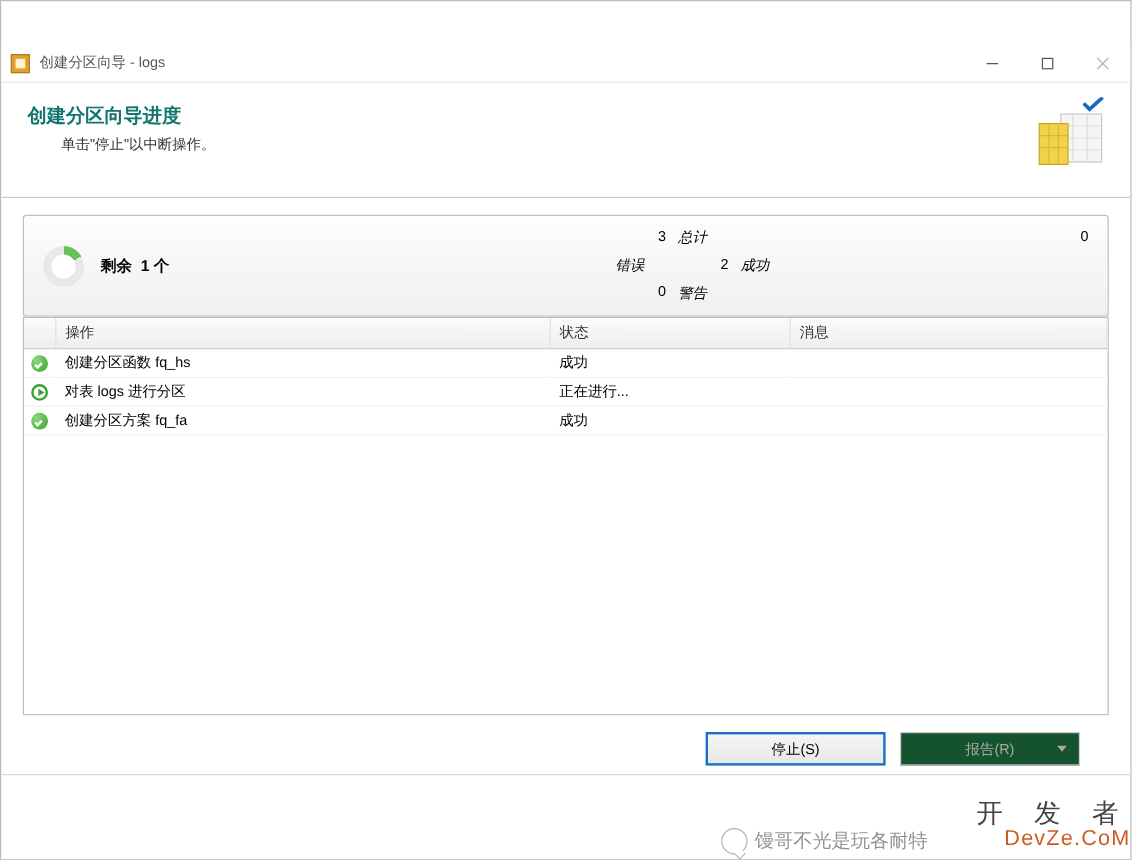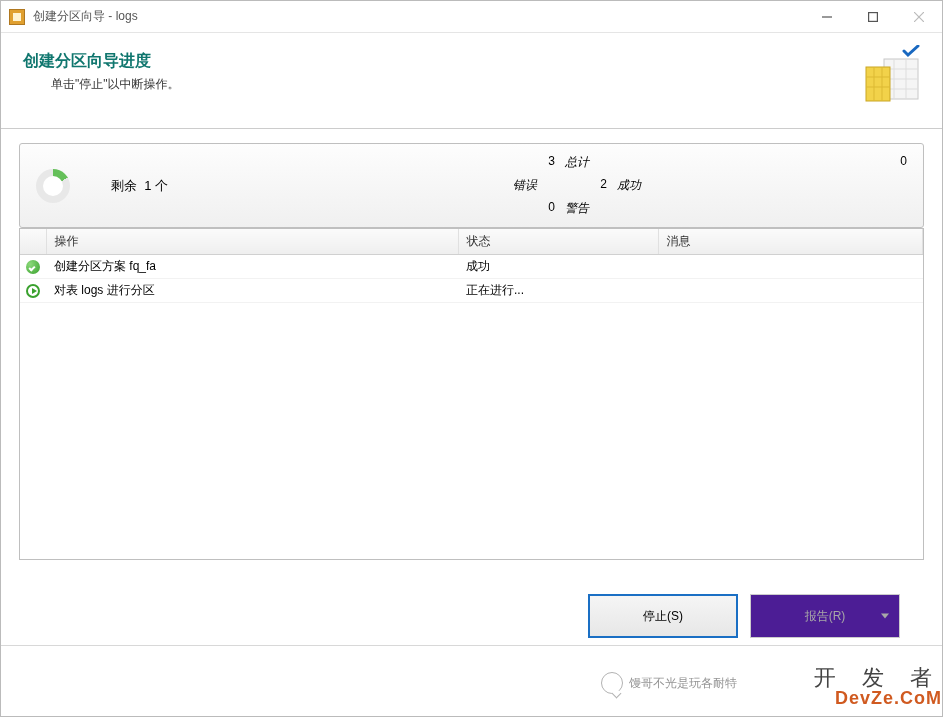--- a/index.html
+++ b/index.html
@@ -14,20 +14,21 @@
     position: relative;
     border: 1px solid #bbb;
   }
   
   .titlebar {
     height: 32px;
     display: flex;
     align-items: center;
     background: #fff;
     border-bottom: 1px solid #e5e5e5;
+    margin-top: 36px;
   }
   .titlebar .appicon {
     width: 16px; height: 16px;
     margin: 0 8px;
     background: #e0a030;
     border: 1px solid #b07820;
     position: relative;
   }
   .titlebar .appicon::after{
     content:"";
@@ -95,24 +96,23 @@
     position: relative;
     flex: none;
   }
   .spinner::after{
     content:"";
     position:absolute; inset:7px;
     background:#fff;
     border-radius:50%;
   }
   .remaining {
-    font-weight: normal;
+    font-weight: bold;
     font-size: 13px;
     white-space: pre;
-    margin-left: 27px;
   }
   .summary .fill { flex: 1; }
   .statsgrid {
     display: grid;
     grid-template-columns: auto auto auto auto;
     column-gap: 10px;
     row-gap: 6px;
     font-size: 12px;
   }
   .statsgrid .num { text-align: right; min-width: 12px;}
@@ -190,54 +190,53 @@
 
   
   .footer {
     display:flex;
     justify-content:flex-end;
     gap: 12px;
     padding: 14px 24px 0 24px;
   }
   .btn {
     min-width: 150px;
-    height: 44px;
+    height: 28px;
     display:flex;
     align-items:center;
     justify-content:center;
     font-size: 12px;
     background: linear-gradient(#f5f5f5,#e7e7e7);
     border:1px solid #a9a9a9;
     position: relative;
-    margin-top: 20px;
   }
   .btn.primary {
     border: 2px solid #1a6fc4;
   }
   .btn.disabled {
     color: #a8a8a8;
     border-color: #cccccc;
-    background: #4c1d95;
+    background: #14532d;
   }
   .btn .caret {
     position:absolute; right:10px; top:50%;
     transform: translateY(-50%);
     width:0;height:0;
     border-left:4px solid transparent;
     border-right:4px solid transparent;
     border-top:5px solid #a8a8a8;
   }
 
   
   .watermark-chat {
     position:absolute;
-    bottom:22px; left: 600px;
+    bottom:4px; left: 600px;
     display:flex; align-items:center; gap:6px;
     color:#888;
-    font-size:12px;
+    font-size:16px;
     opacity:0.9;
   }
   .watermark-chat .bubble{
     width:22px;height:22px;border:1.5px solid #aaa;border-radius:50%;
     position:relative;
   }
   .watermark-chat .bubble::after{
     content:""; position:absolute;
     bottom:-4px; right:2px;
     width:6px;height:6px;
@@ -246,21 +245,21 @@
     transform:rotate(45deg);
   }
   .watermark-dev {
     position:absolute;
     bottom:8px; right:0;
     font-family: Arial, sans-serif;
     text-align:right;
     line-height:1.05;
   }
   .watermark-dev .l1 { font-size:22px; color:#444; letter-spacing:10px;}
-  .watermark-dev .l2 { font-size:18px; color:#d05a20; font-weight:bold; letter-spacing:1px;}
+  .watermark-dev .l2 { font-size:18px; color:#d05a20; font-weight:normal; letter-spacing:1px;}
   .bottom-sep{
     position:absolute;
     left:0; right:0; bottom:70px;
     border-top:1px solid #d8d8d8;
   }
 </style>
 </head>
 <body>
 
 <div class="titlebar">
@@ -340,30 +339,36 @@
         <tr>
           <th class="col-icon"></th>
           <th>操作</th>
           <th>状态</th>
           <th>消息</th>
         </tr>
       </thead>
       <tbody>
         <tr>
           <td class="col-icon"><span class="ok-icon"></span></td>
-          <td>创建分区方案 fq_fa</td>
+          <td>创建分区函数 fq_hs</td>
           <td>成功</td>
           <td></td>
         </tr>
         <tr>
           <td class="col-icon"><span class="run-icon"></span></td>
           <td>对表 logs 进行分区</td>
           <td>正在进行...</td>
           <td></td>
         </tr>
+        <tr>
+          <td class="col-icon"><span class="ok-icon"></span></td>
+          <td>创建分区方案 fq_fa</td>
+          <td>成功</td>
+          <td></td>
+        </tr>
       </tbody>
     </table>
   </div>
 
   <div class="footer">
     <div class="btn primary">
       <span>停止(S)</span>
     </div>
     <div class="btn disabled">
       <span>报告(R)</span>

